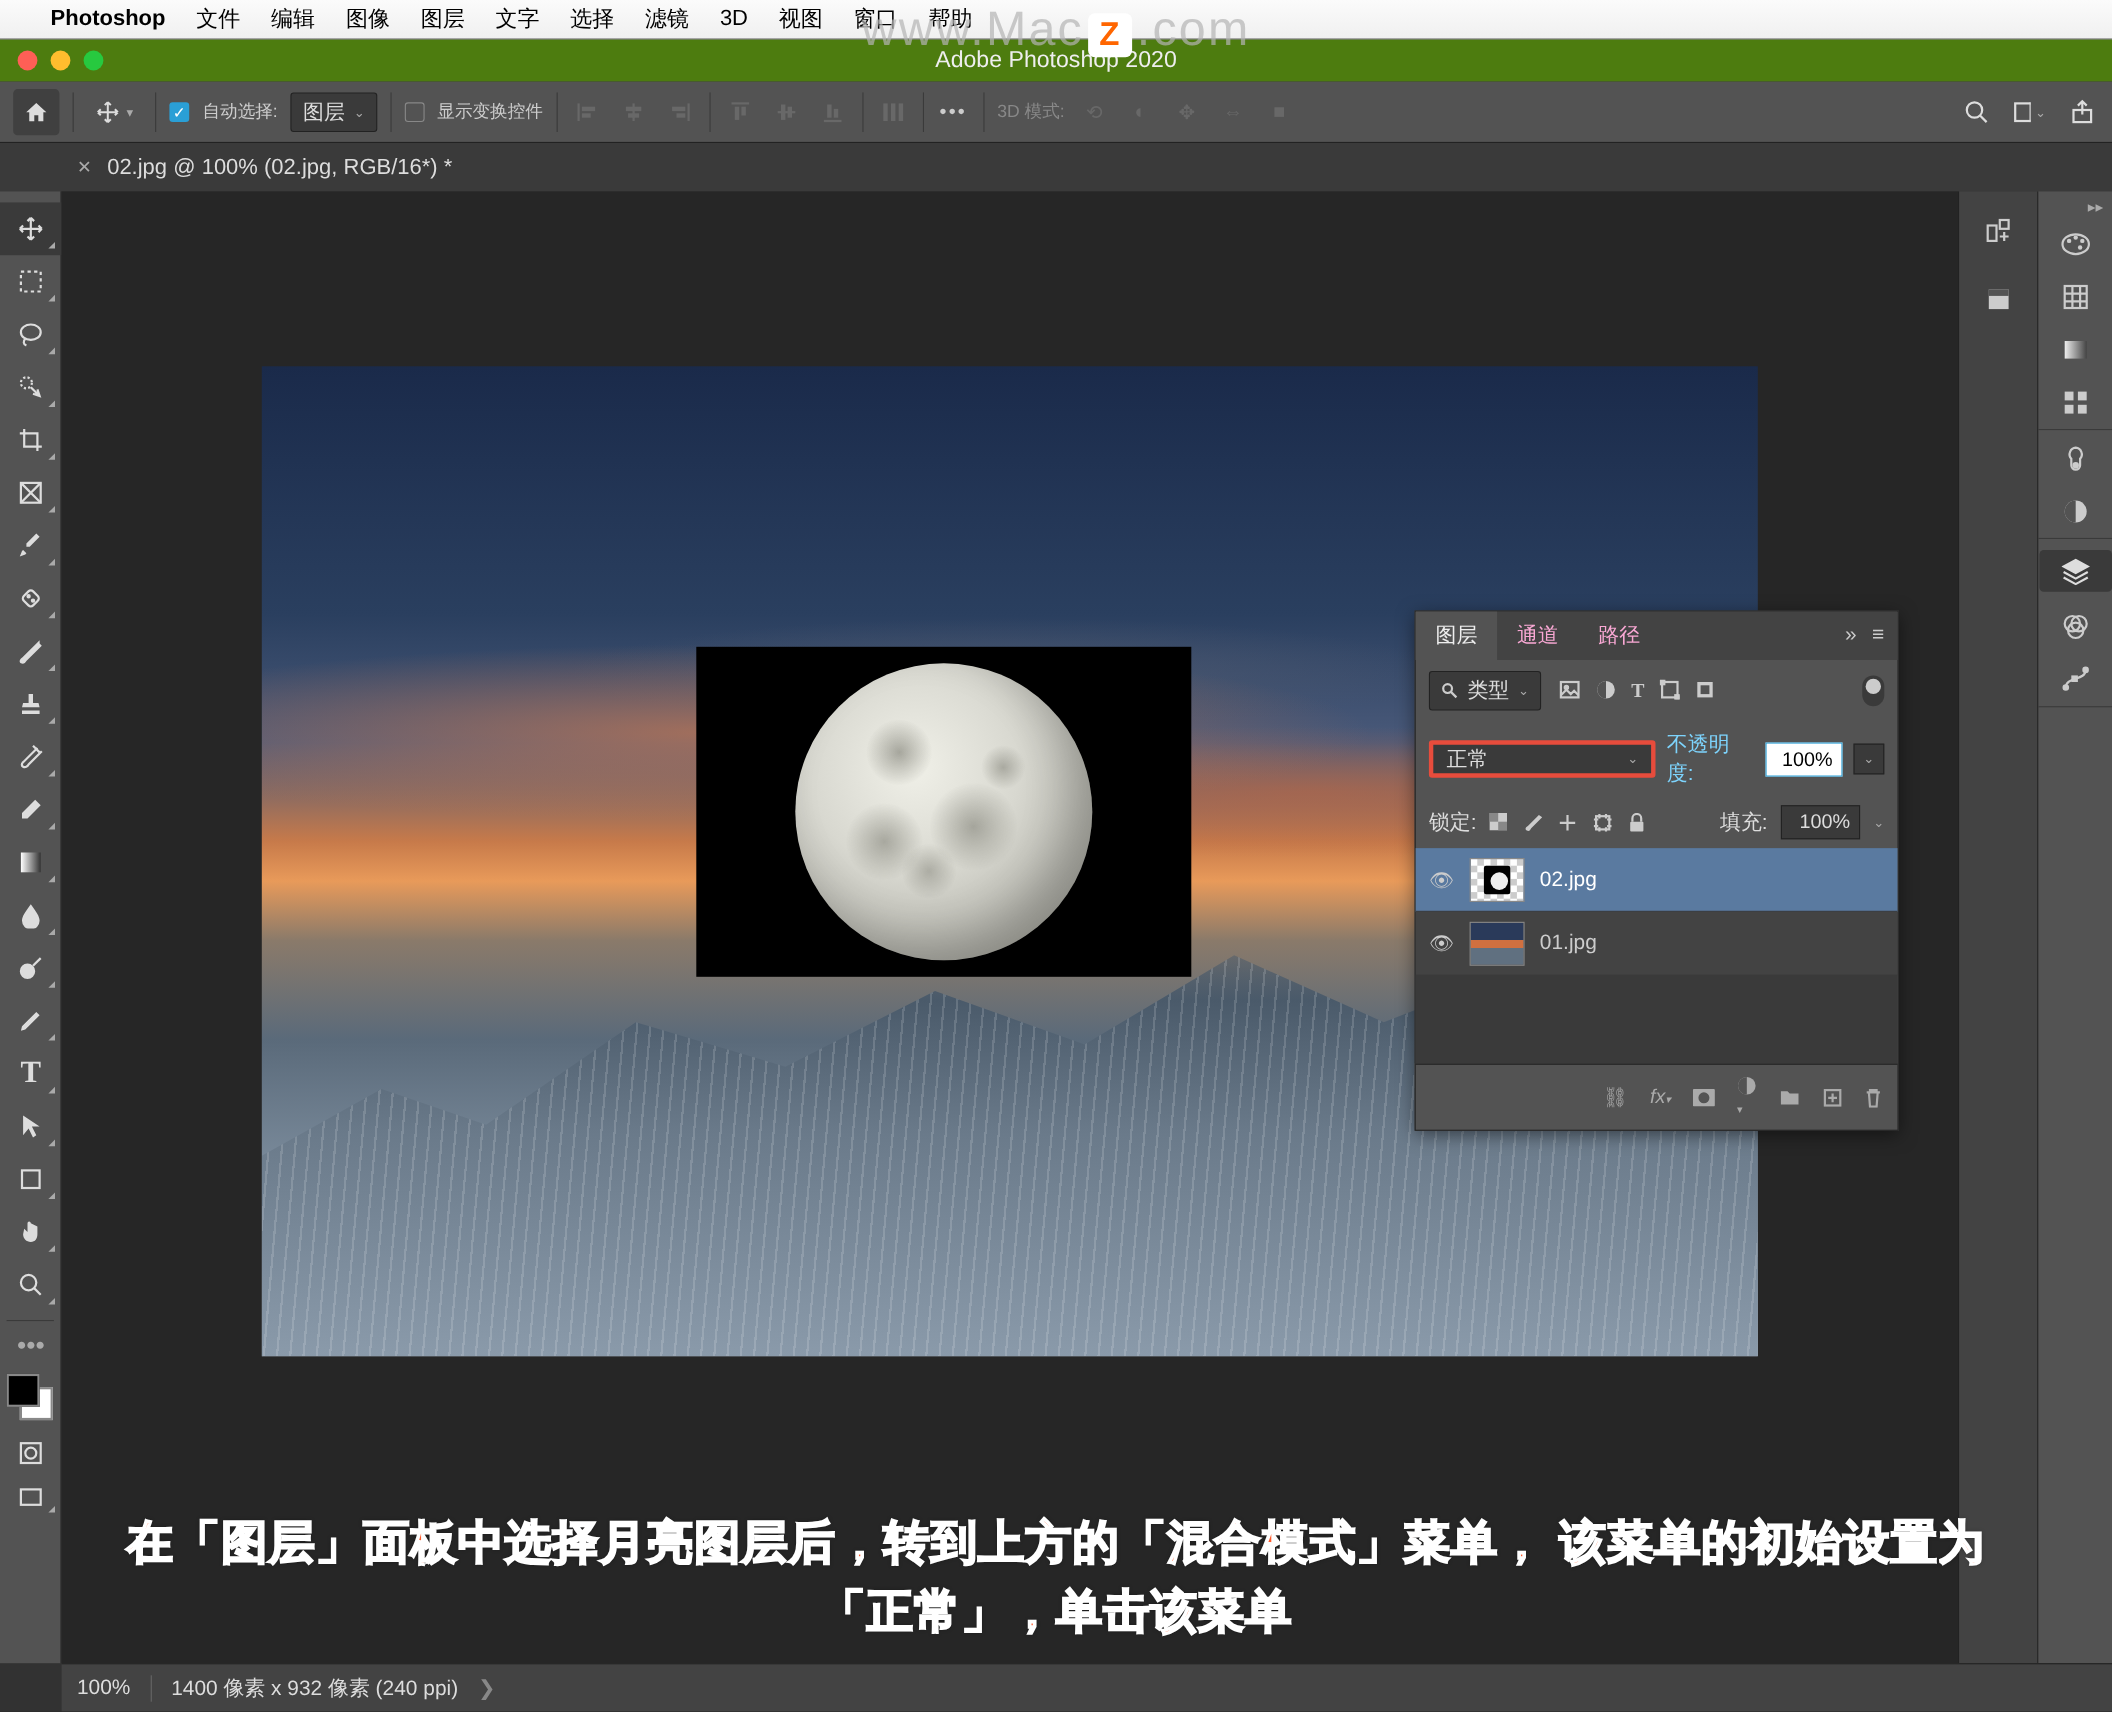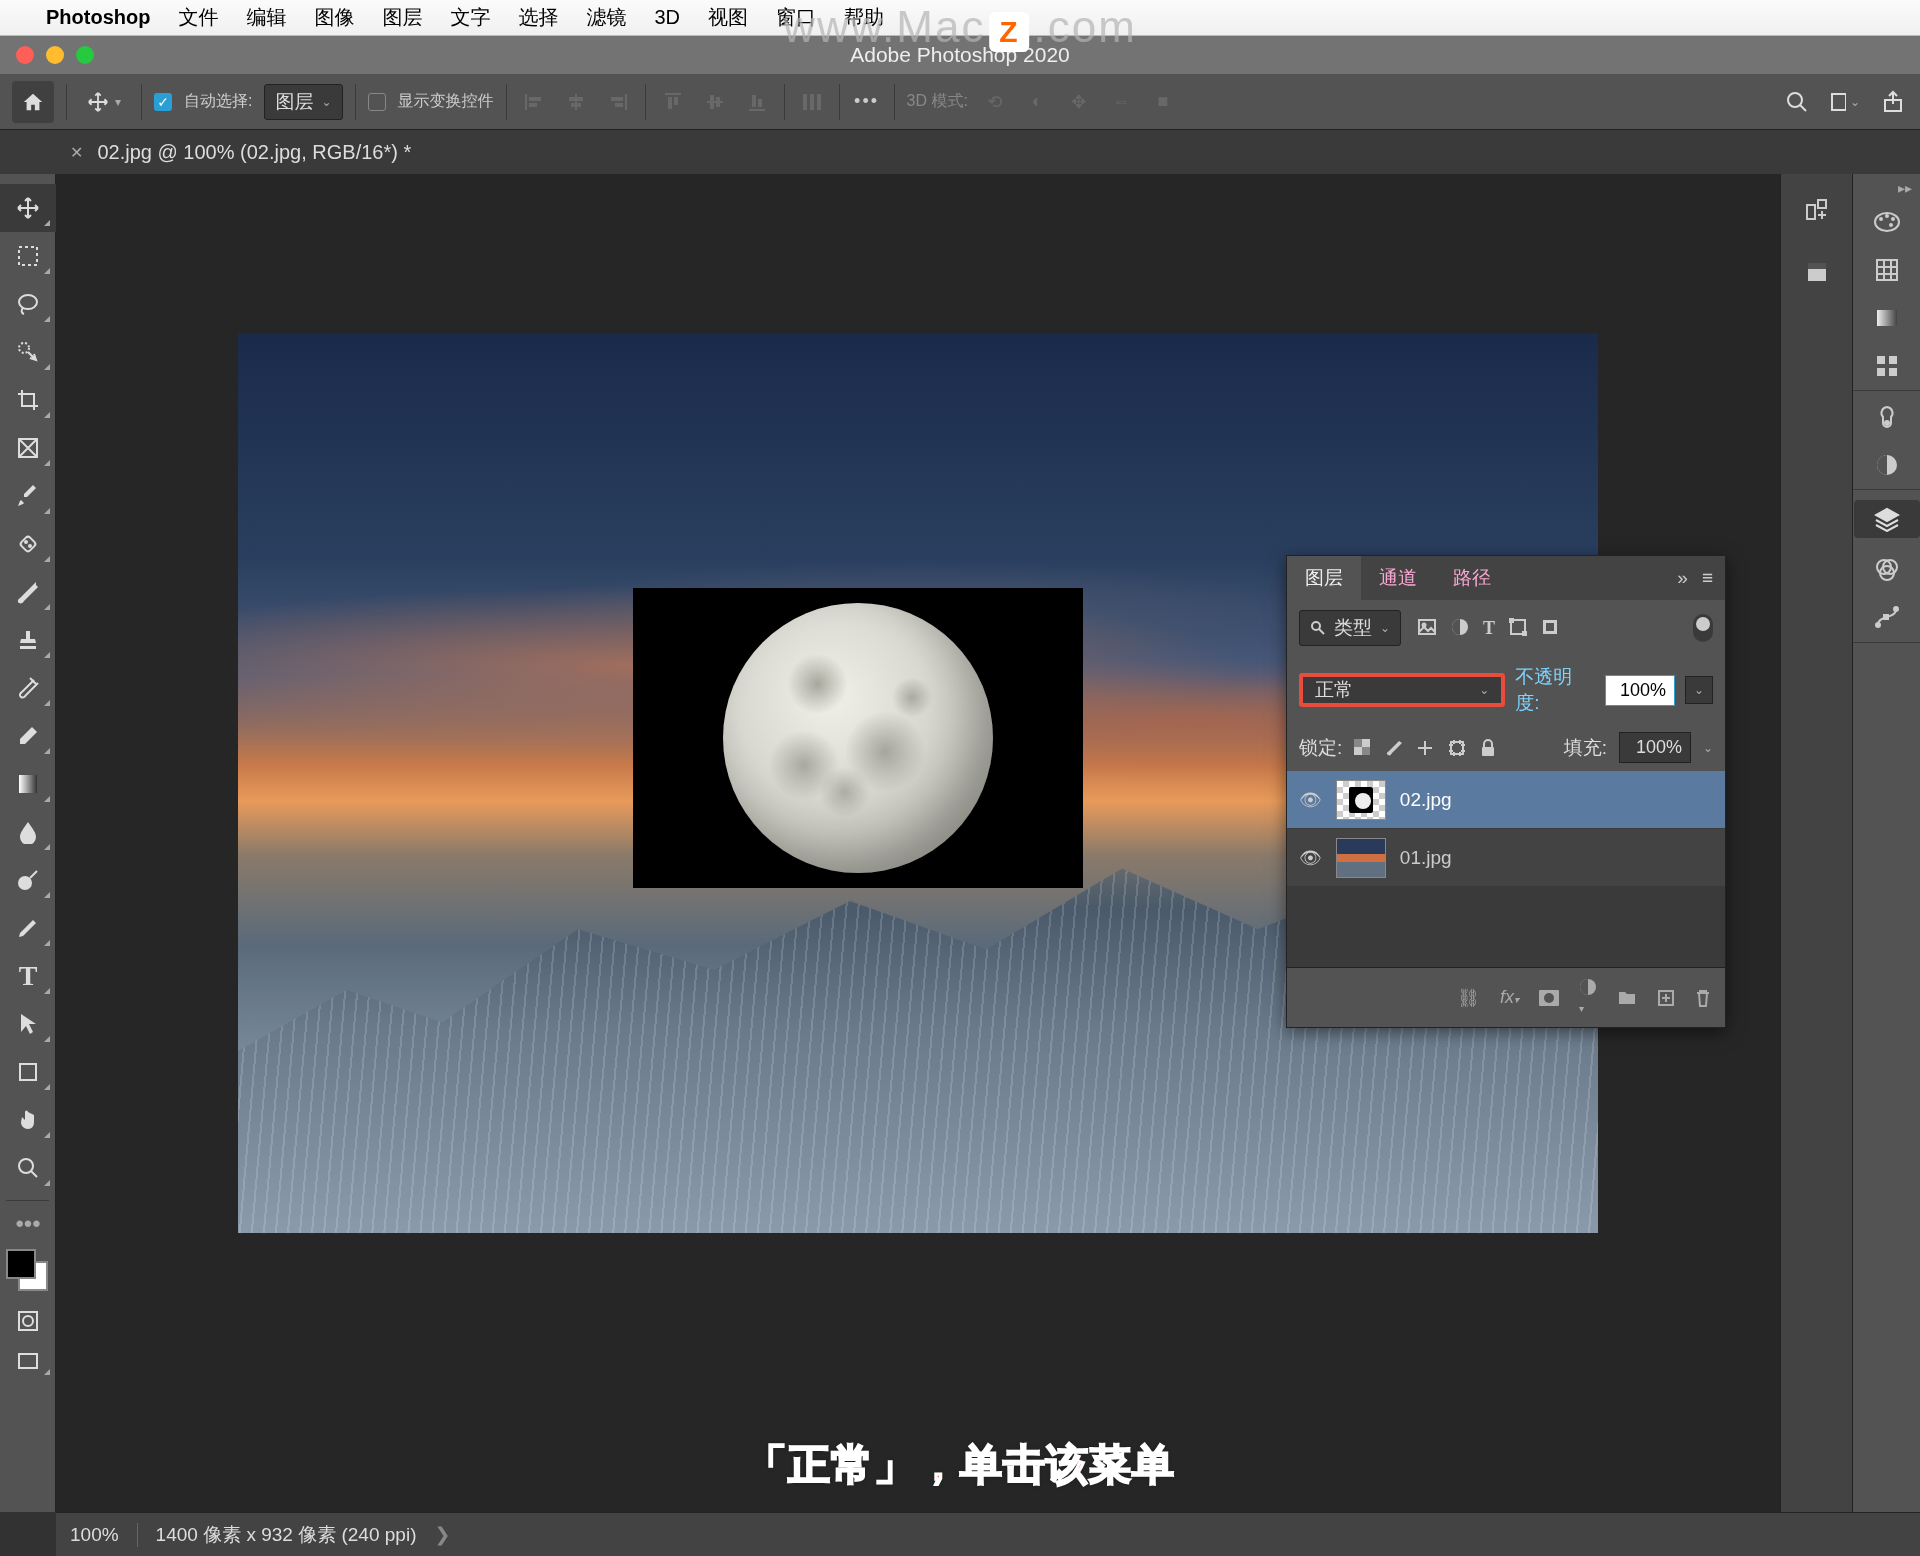--- a/index.html
+++ b/index.html
@@ -4,21 +4,21 @@
 <style>
 * { margin: 0; padding: 0; box-sizing: border-box; font-family: -apple-system, "Helvetica Neue", Arial, sans-serif; }
 body { background: #323232; color: #ccc; width: 1920px; height: 1556px; overflow: hidden; position: relative; }
 
 
 .mac-menubar { background: linear-gradient(#fbfbfb, #f0f0f0); height: 36px; display: flex; align-items: center; padding: 0 18px; color: #000; font-size: 20px; gap: 28px; border-bottom: 1px solid #bbb; }
 .mac-menubar .apple { font-size: 22px; }
 .mac-menubar .app-name { font-weight: 700; }
 
 
-.window-title { background: #737373; height: 38px; display: flex; align-items: center; position: relative; }
+.window-title { background: #4d7c0f; height: 38px; display: flex; align-items: center; position: relative; }
 .traffic-lights { display: flex; gap: 12px; margin-left: 16px; }
 .tl { width: 18px; height: 18px; border-radius: 50%; }
 .tl.red { background: #ff5f56; } .tl.yellow { background: #ffbd2e; } .tl.green { background: #27c93f; }
 .window-title .title { position: absolute; left: 50%; transform: translateX(-50%); color: #eee; font-size: 21px; }
 
 
 .options-bar { background: #535353; height: 56px; display: flex; align-items: center; padding: 0 12px; gap: 12px; border-bottom: 1px solid #222; }
 .opt-home { width: 42px; height: 42px; background: #404040; border-radius: 4px; display: flex; align-items: center; justify-content: center; }
 .opt-sep { width: 1px; height: 36px; background: #3a3a3a; }
 .opt-btn { padding: 4px 8px; display: flex; align-items: center; gap: 6px; color: #ddd; font-size: 19px; }
@@ -651,20 +651,21 @@
       </span>
     <span>
         <svg width="16" height="18" fill="none" stroke="#aaa" stroke-width="2">
           <path d="M2 4h12M5 4V2h6v2M4 4l1 13h6l1-13"></path>
         </svg>
       </span>
   </div>
 </div>
 
 <div class="annotation">
+  <div>在「图层」面板中选择月亮图层后，转到上方的「混合模式」菜单，  该菜单的初始设置为</div>
   <div>「正常」，单击该菜单</div>
 </div>
 
 <div class="status-bar">
   <span>100%</span>
   <div class="status-sep"></div>
   <span>1400 像素 x 932 像素 (240 ppi)</span>
   <span style="color:#888;">❯</span>
 </div>
 

